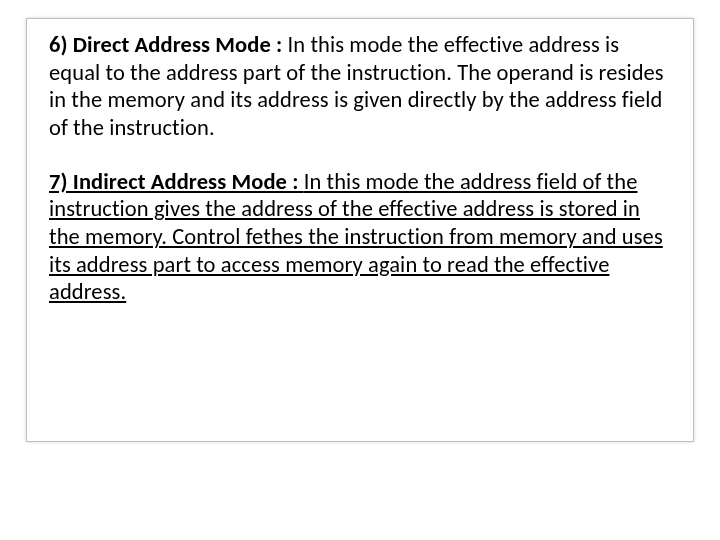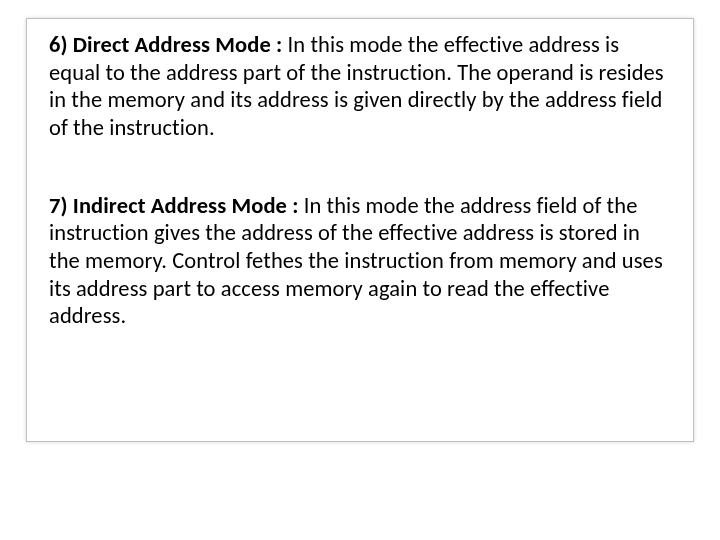--- a/index.html
+++ b/index.html
@@ -27,21 +27,22 @@
     background: #ffffff;
   }
   .para {
     font-size: 22.5px;
     line-height: 1.23;
     color: #000000;
     margin: 0 0 0 0;
     letter-spacing: 0.1px;
   }
   .para + .para {
-    margin-top: 50px;
+    margin-top: 26px;
+    text-decoration: underline;
   }
   .bold {
     font-weight: 700;
   }
   .reddot {
     color: #c00000;
   }
 </style>
 </head>
 <body>

